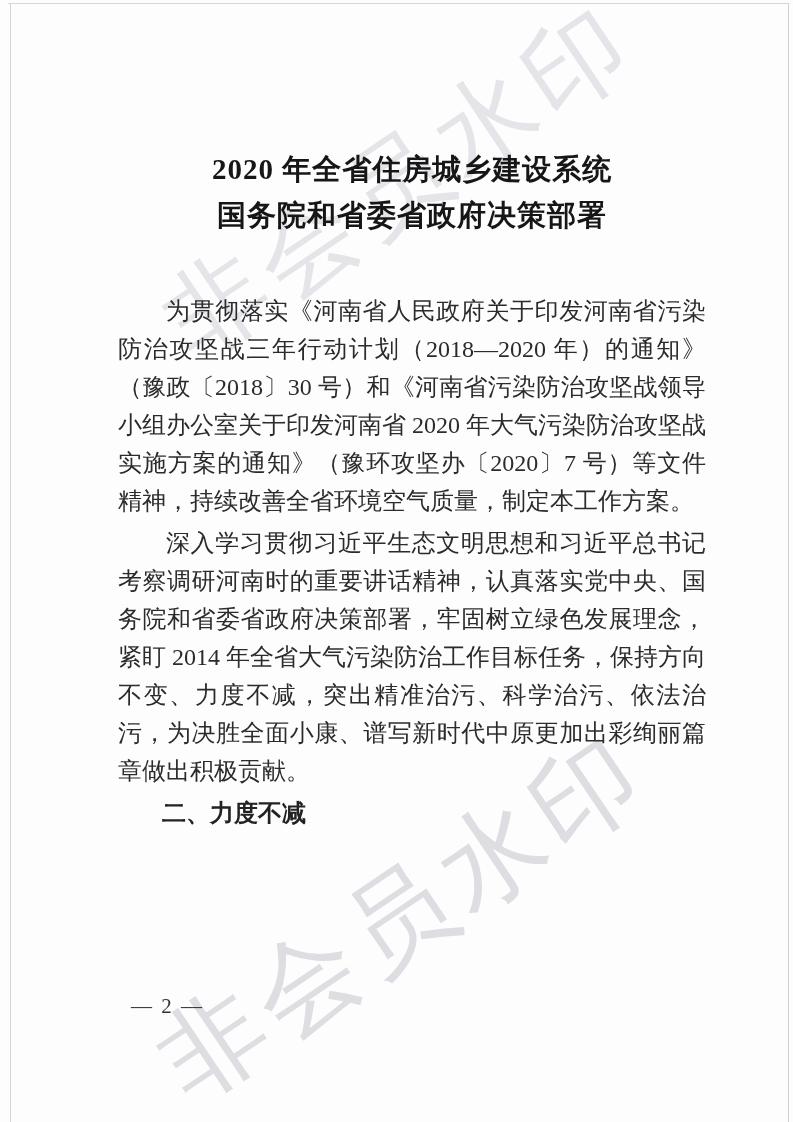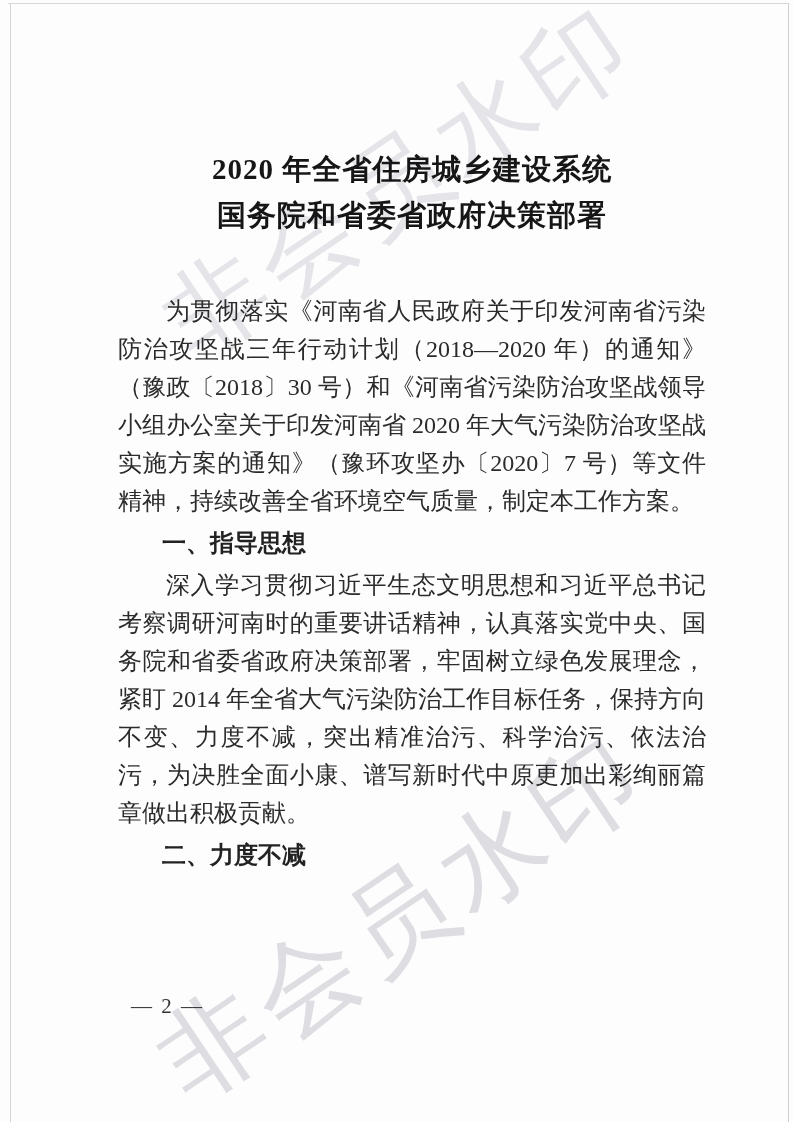--- a/index.html
+++ b/index.html
@@ -107,21 +107,20 @@
 
   <div class="content">
 
     <h1 class="doc-title">
       <span class="title-line">2020 年全省住房城乡建设系统</span>
       <span class="title-line">国务院和省委省政府决策部署</span>
     </h1>
 
     <p class="body-para">为贯彻落实《河南省人民政府关于印发河南省污染防治攻坚战三年行动计划（2018—2020 年）的通知》（豫政〔2018〕30 号）和《河南省污染防治攻坚战领导小组办公室关于印发河南省 2020 年大气污染防治攻坚战实施方案的通知》（豫环攻坚办〔2020〕7 号）等文件精神，持续改善全省环境空气质量，制定本工作方案。</p>
 
-    <h2 class="section-heading">一、指导思想</h2>
 
     <p class="body-para">深入学习贯彻习近平生态文明思想和习近平总书记考察调研河南时的重要讲话精神，认真落实党中央、国务院和省委省政府决策部署，牢固树立绿色发展理念，紧盯 2014 年全省大气污染防治工作目标任务，保持方向不变、力度不减，突出精准治污、科学治污、依法治污，为决胜全面小康、谱写新时代中原更加出彩绚丽篇章做出积极贡献。</p>
 
     <h2 class="section-heading">二、力度不减</h2>
 
 
   </div>
 
   <div class="page-number">— 2 —</div>
 

